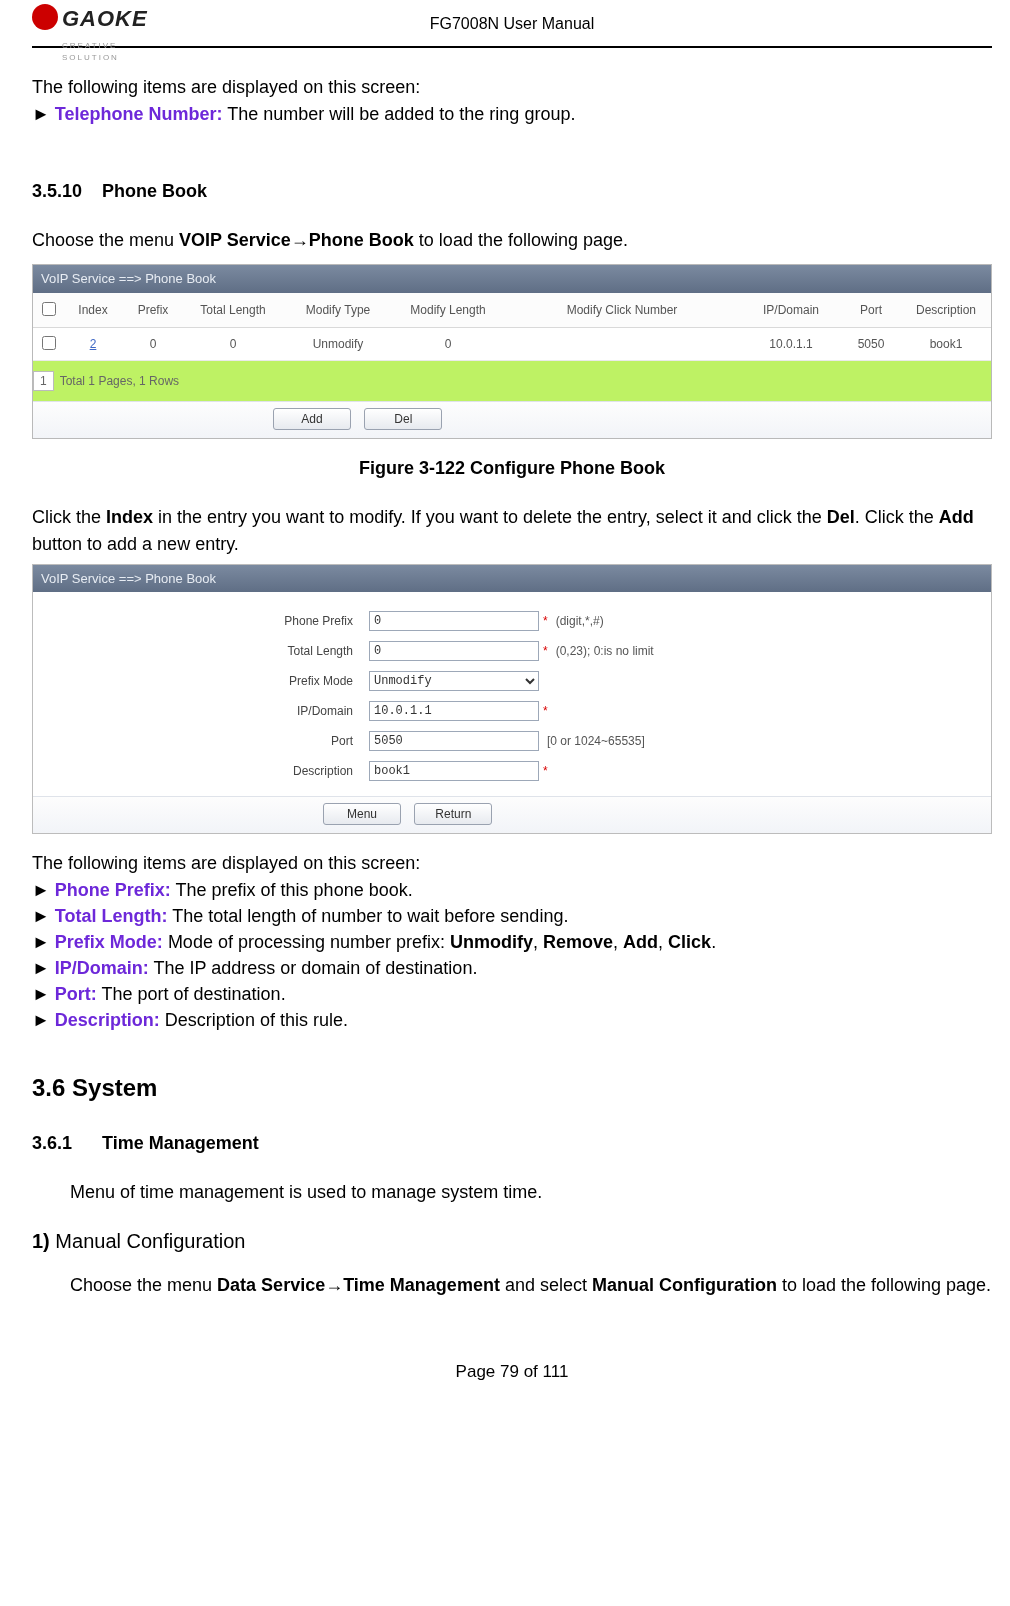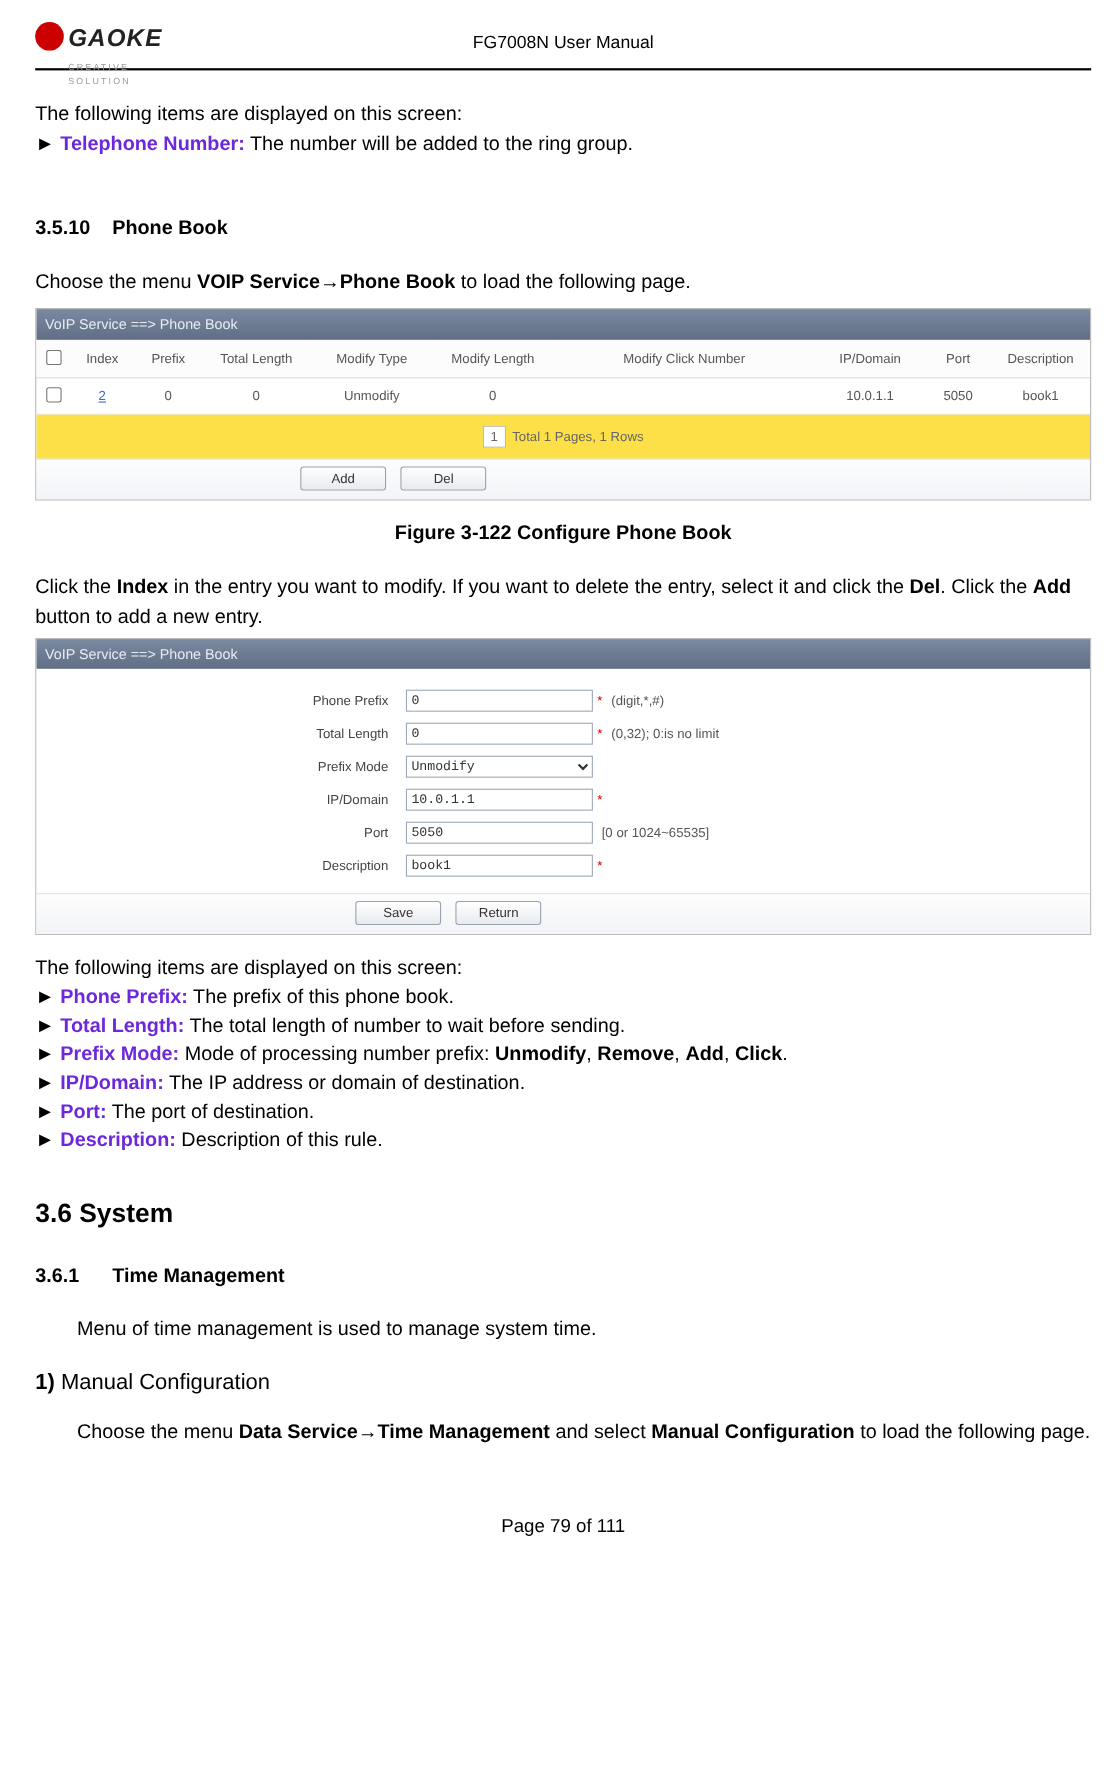--- a/index.html
+++ b/index.html
@@ -4,21 +4,21 @@
 <style>
   body {
     margin: 0;
     padding: 0;
     font-family: Arial, sans-serif;
     background: #fff;
     color: #000;
   }
   .page {
     width: 982px;
-    margin: 16px auto;
+    margin: 0 auto;
     box-sizing: border-box;
     padding: 10px 4px 30px 18px;
     font-size: 18px;
     line-height: 1.5;
   }
   .header-row {
     position: relative;
     height: 30px;
     margin-bottom: 4px;
     border-bottom: 2px solid #000;
@@ -117,25 +117,24 @@
     padding: 5px 4px;
     text-align: center;
     color: #555;
     border-bottom: 1px solid #eaeaea;
   }
   .tbl .link {
     color: #3f68c5;
     text-decoration: underline;
   }
   .pager-row {
-    text-align: center;
     padding: 10px 0;
     color: #666;
     font-size: 12px;
-    background: #fde047;
+    background: #bef264;
   }
   .page-box {
     display: inline-block;
     border: 1px solid #bbb;
     background: #fff;
     padding: 0 6px;
     margin-right: 6px;
     font-size: 12px;
   }
   .btn-row {
@@ -330,21 +329,21 @@
       <div class="form-row">
         <div class="form-label">Phone Prefix</div>
         <input class="form-input" value="0" style="">
         <span class="req-star">*</span>
         <span class="hint">(digit,*,#)</span>
       </div>
       <div class="form-row">
         <div class="form-label">Total Length</div>
         <input class="form-input" value="0" style="">
         <span class="req-star">*</span>
-        <span class="hint">(0,32); 0:is no limit</span>
+        <span class="hint">(0,23); 0:is no limit</span>
       </div>
       <div class="form-row">
         <div class="form-label">Prefix Mode</div>
         <select class="form-select">
           <option>Unmodify</option>
         </select>
       </div>
       <div class="form-row">
         <div class="form-label">IP/Domain</div>
         <input class="form-input" value="10.0.1.1" style="">
@@ -355,21 +354,21 @@
         <input class="form-input" value="5050" style="">
         <span class="hint">[0 or 1024~65535]</span>
       </div>
       <div class="form-row">
         <div class="form-label">Description</div>
         <input class="form-input" value="book1" style="">
         <span class="req-star">*</span>
       </div>
     </div>
     <div class="form-btn-row">
-      <span class="ui-btn">Save</span>
+      <span class="ui-btn">Menu</span>
       <span class="ui-btn">Return</span>
     </div>
   </div>
 
   <p class="para" style="margin-top:2px;">The following items are displayed on this screen:</p>
   <div class="desc-list">
     <p class="para"><span class="arrow">►</span> <span class="blue-bold">Phone Prefix:</span><span> The prefix of this phone book.</span></p>
     <p class="para"><span class="arrow">►</span> <span class="blue-bold">Total Length:</span><span> The total length of number to wait before sending.</span></p>
     <p class="para"><span class="arrow">►</span> <span class="blue-bold">Prefix Mode:</span><span>   Mode of processing number prefix: </span><span class="bold">Unmodify</span>, <span class="bold">Remove</span>, <span class="bold">Add</span>, <span class="bold">Click</span>.</p>
     <p class="para"><span class="arrow">►</span> <span class="blue-bold">IP/Domain:</span><span>     The IP address or domain of destination.</span></p>

